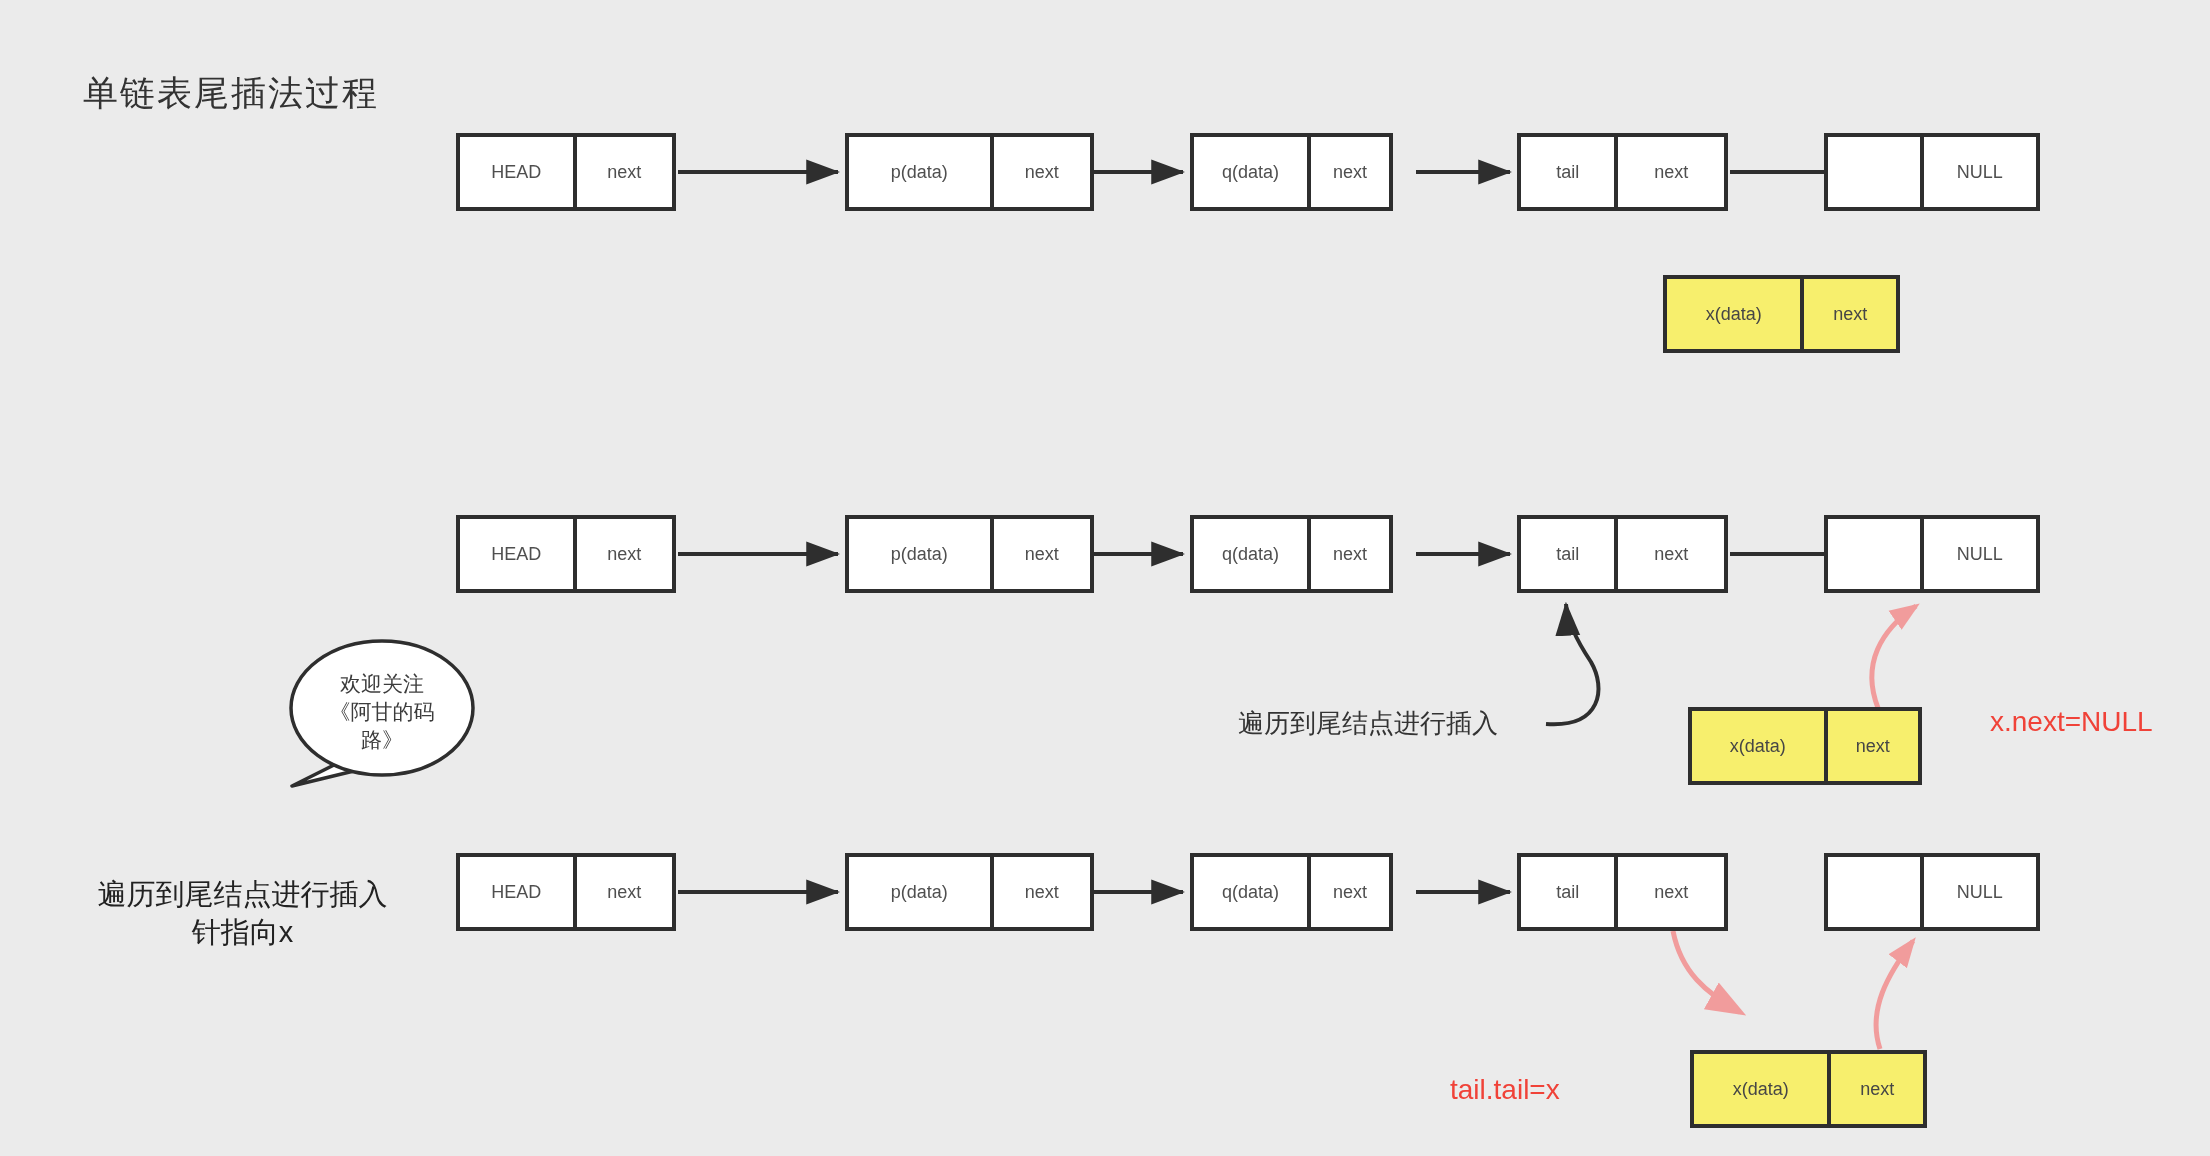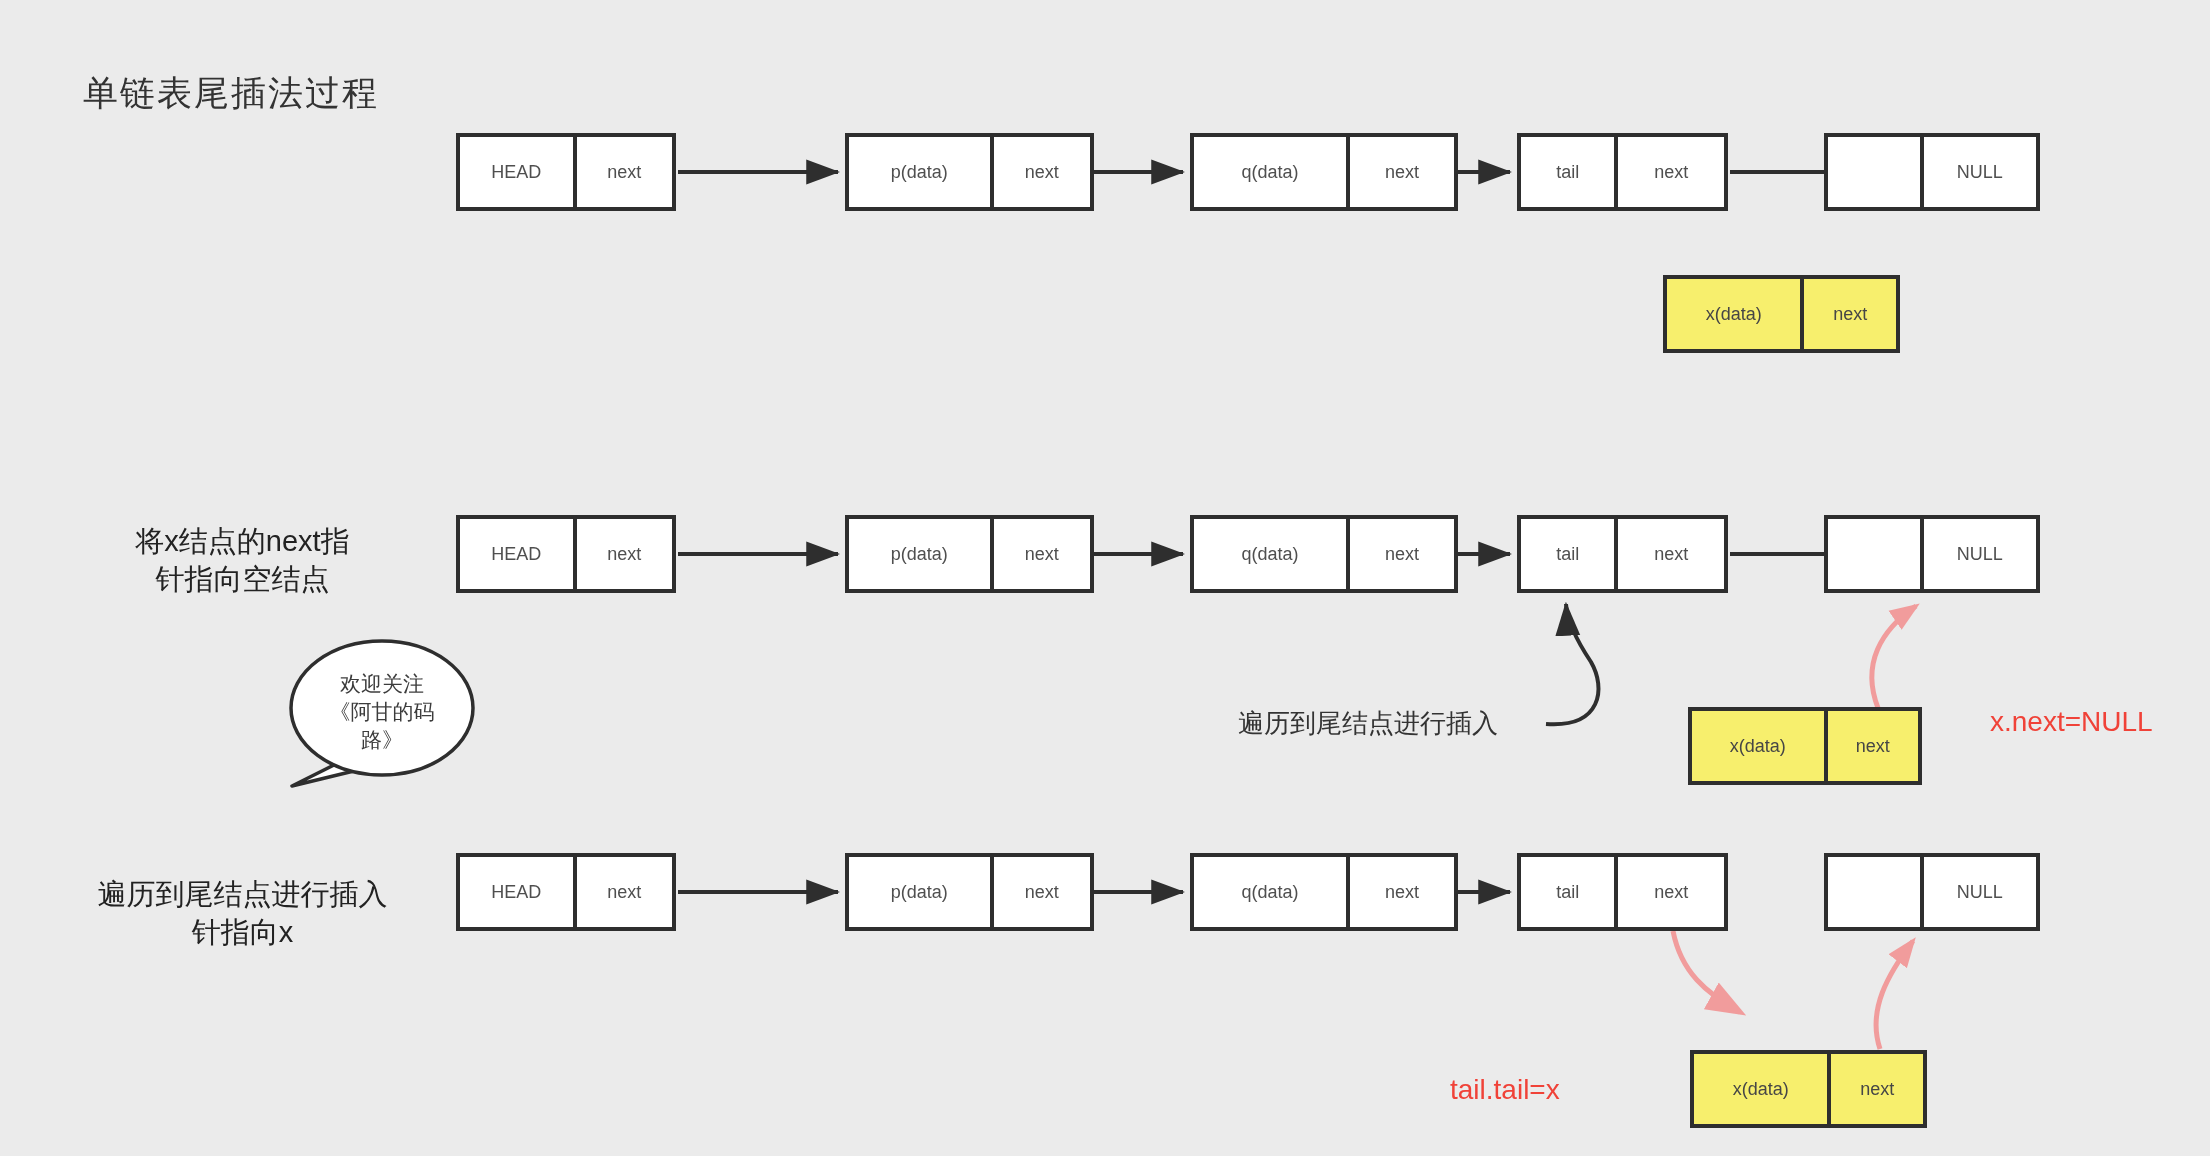--- a/index.html
+++ b/index.html
@@ -32,21 +32,21 @@
     display:flex;align-items:center;justify-content:center;
     font-size:18px;color:#4f4f4f;
     box-sizing:border-box;
   }
   .node .cell:first-child{border-right:4px solid #2e2e2e;}
   .node.highlight{background:#6d28d9;}
   .node.highlight .cell{background:#f7ef6d;color:#464646;}
   
   .nx-head{left:456px;width:220px;}
   .nx-p{left:845px;width:249px;}
-  .nx-q{left:1190px;width:268px;}
+  .nx-q{left:1190px;width:203px;}
   .nx-tail{left:1517px;width:211px;}
   .nx-null{left:1824px;width:216px;}
   
   .r1{top:133px;} .r2{top:515px;} .r3{top:853px;}
   
   .node-head  .cell:first-child{width:55%;} .node-head  .cell:last-child{width:45%;}
   .node-p     .cell:first-child{width:60%;} .node-p     .cell:last-child{width:40%;}
   .node-q     .cell:first-child{width:60%;} .node-q     .cell:last-child{width:40%;}
   .node-tail  .cell:first-child{width:48%;} .node-tail  .cell:last-child{width:52%;}
   .node-null  .cell:first-child{width:46%;} .node-null  .cell:last-child{width:54%;}
@@ -153,24 +153,20 @@
   </div>
   <div class="node node-null nx-null r1">
     <div class="cell"></div>
     <div class="cell">NULL</div>
   </div>
   <div class="node node-x highlight x1">
     <div class="cell">x(data)</div>
     <div class="cell">next</div>
   </div>
 
-  <div class="step-label l2">
-    <div>将x结点的next指</div>
-    <div>针指向空结点</div>
-  </div>
 
   <div class="node node-head nx-head r2">
     <div class="cell">HEAD</div>
     <div class="cell">next</div>
   </div>
   <div class="node node-p nx-p r2">
     <div class="cell">p(data)</div>
     <div class="cell">next</div>
   </div>
   <div class="node node-q nx-q r2">

